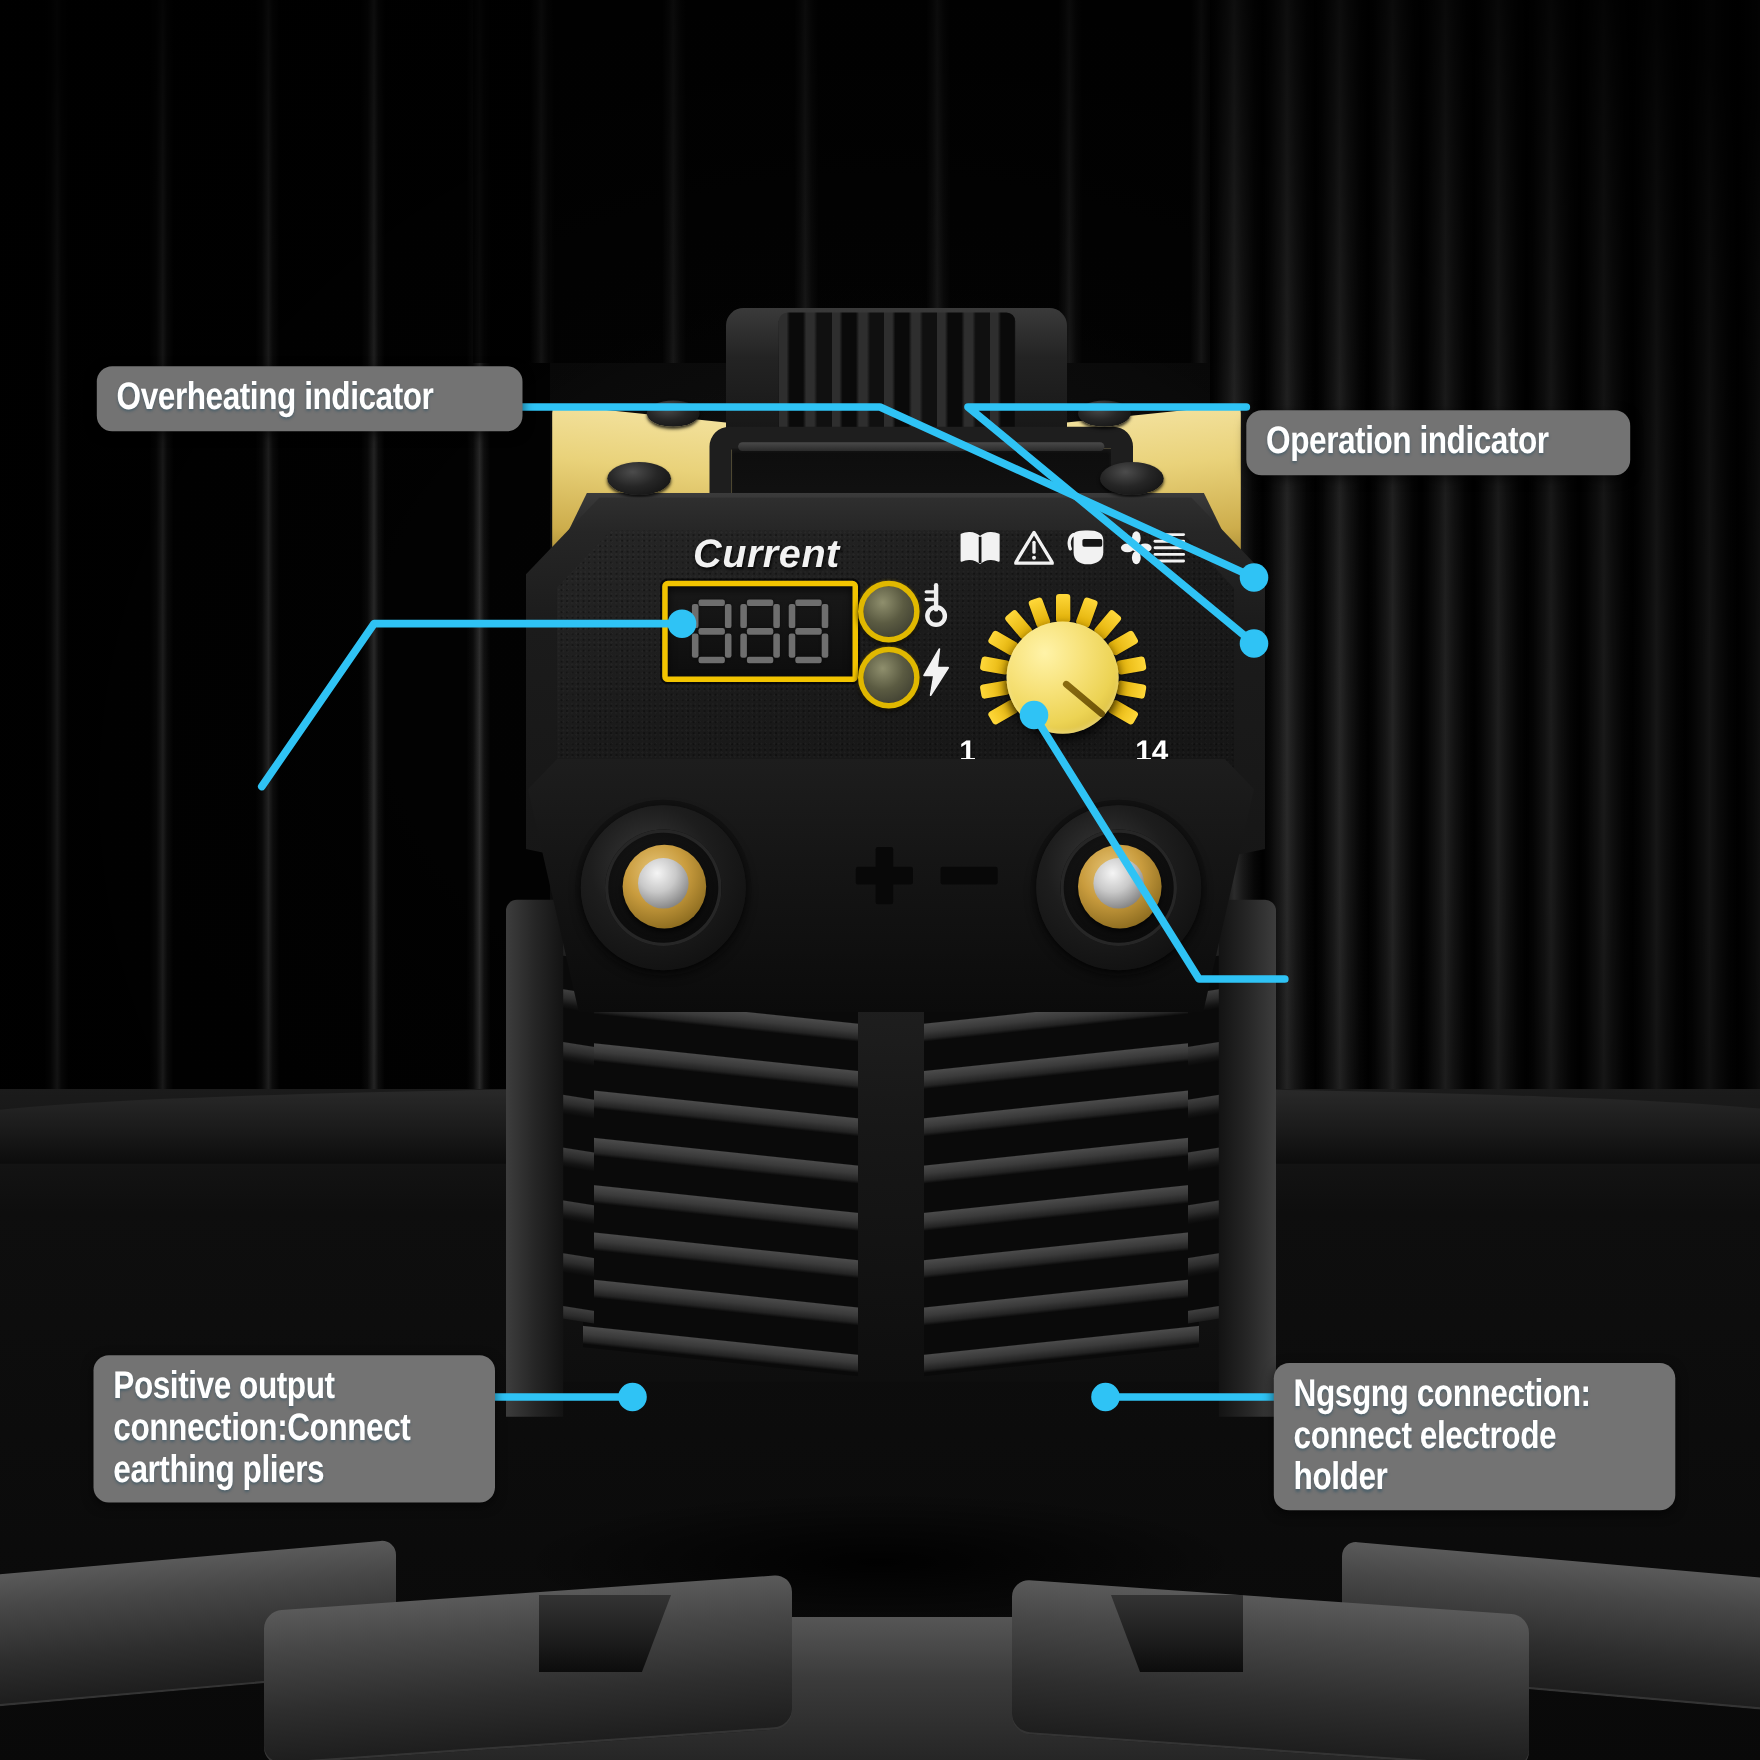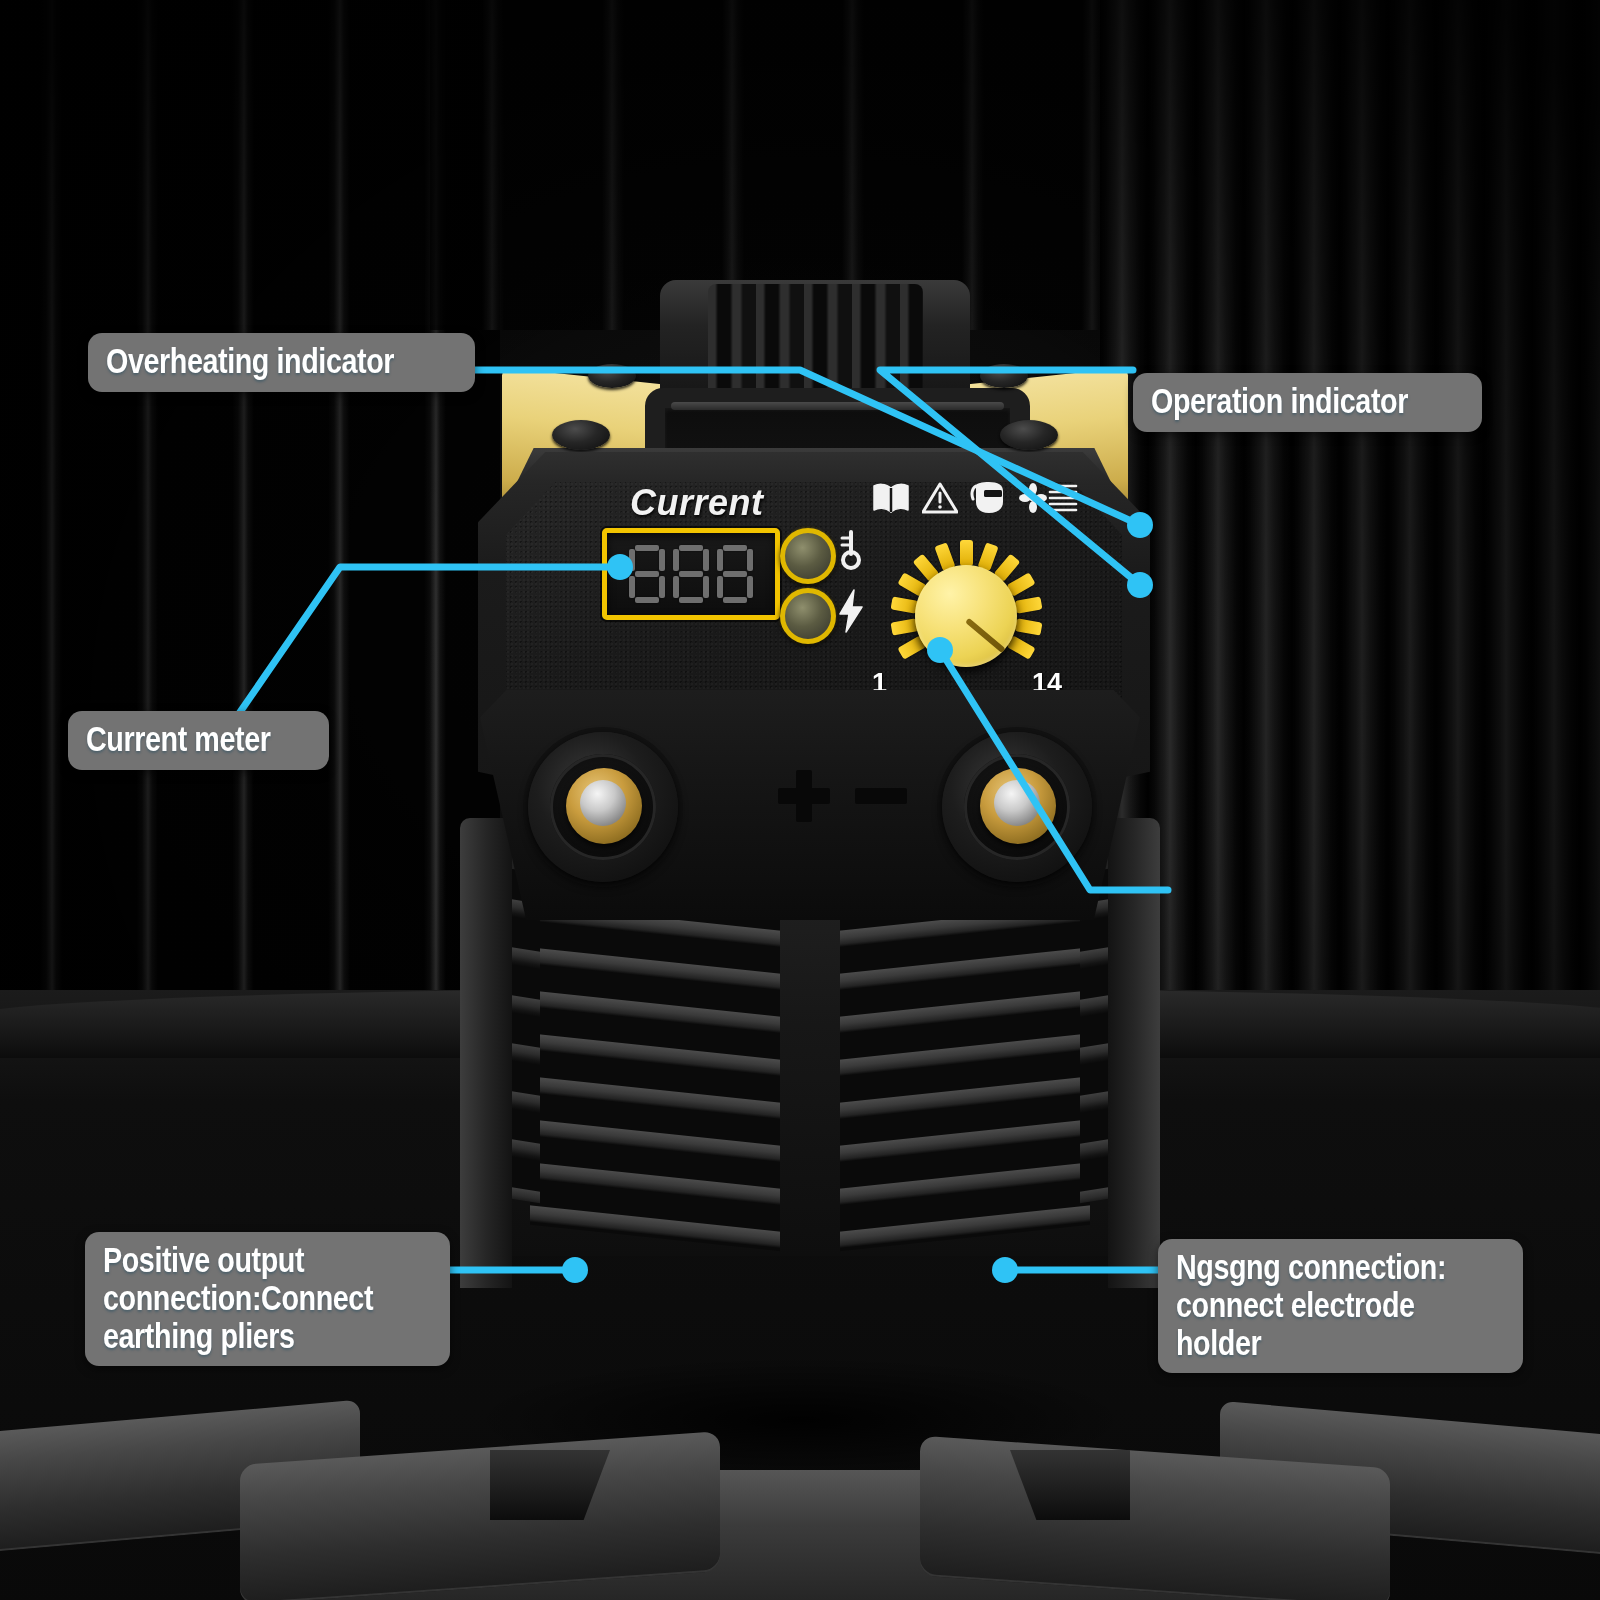--- a/index.html
+++ b/index.html
@@ -585,23 +585,20 @@
   </svg>
 
   <div class="callout" id="c-overheat">
     <span class="txt">Overheating indicator</span>
   </div>
 
   <div class="callout" id="c-operation">
     <span class="txt">Operation indicator</span>
   </div>
 
-  <div class="callout" id="c-meter">
-    <span class="txt">Current meter</span>
-  </div>
 
 
   <div class="callout" id="c-negative">
     <span class="txt">Ngsgng connection:</span>
     <span class="txt">connect electrode</span>
     <span class="txt">holder</span>
   </div>
 
   <div class="callout" id="c-positive">
     <span class="txt">Positive output</span>

